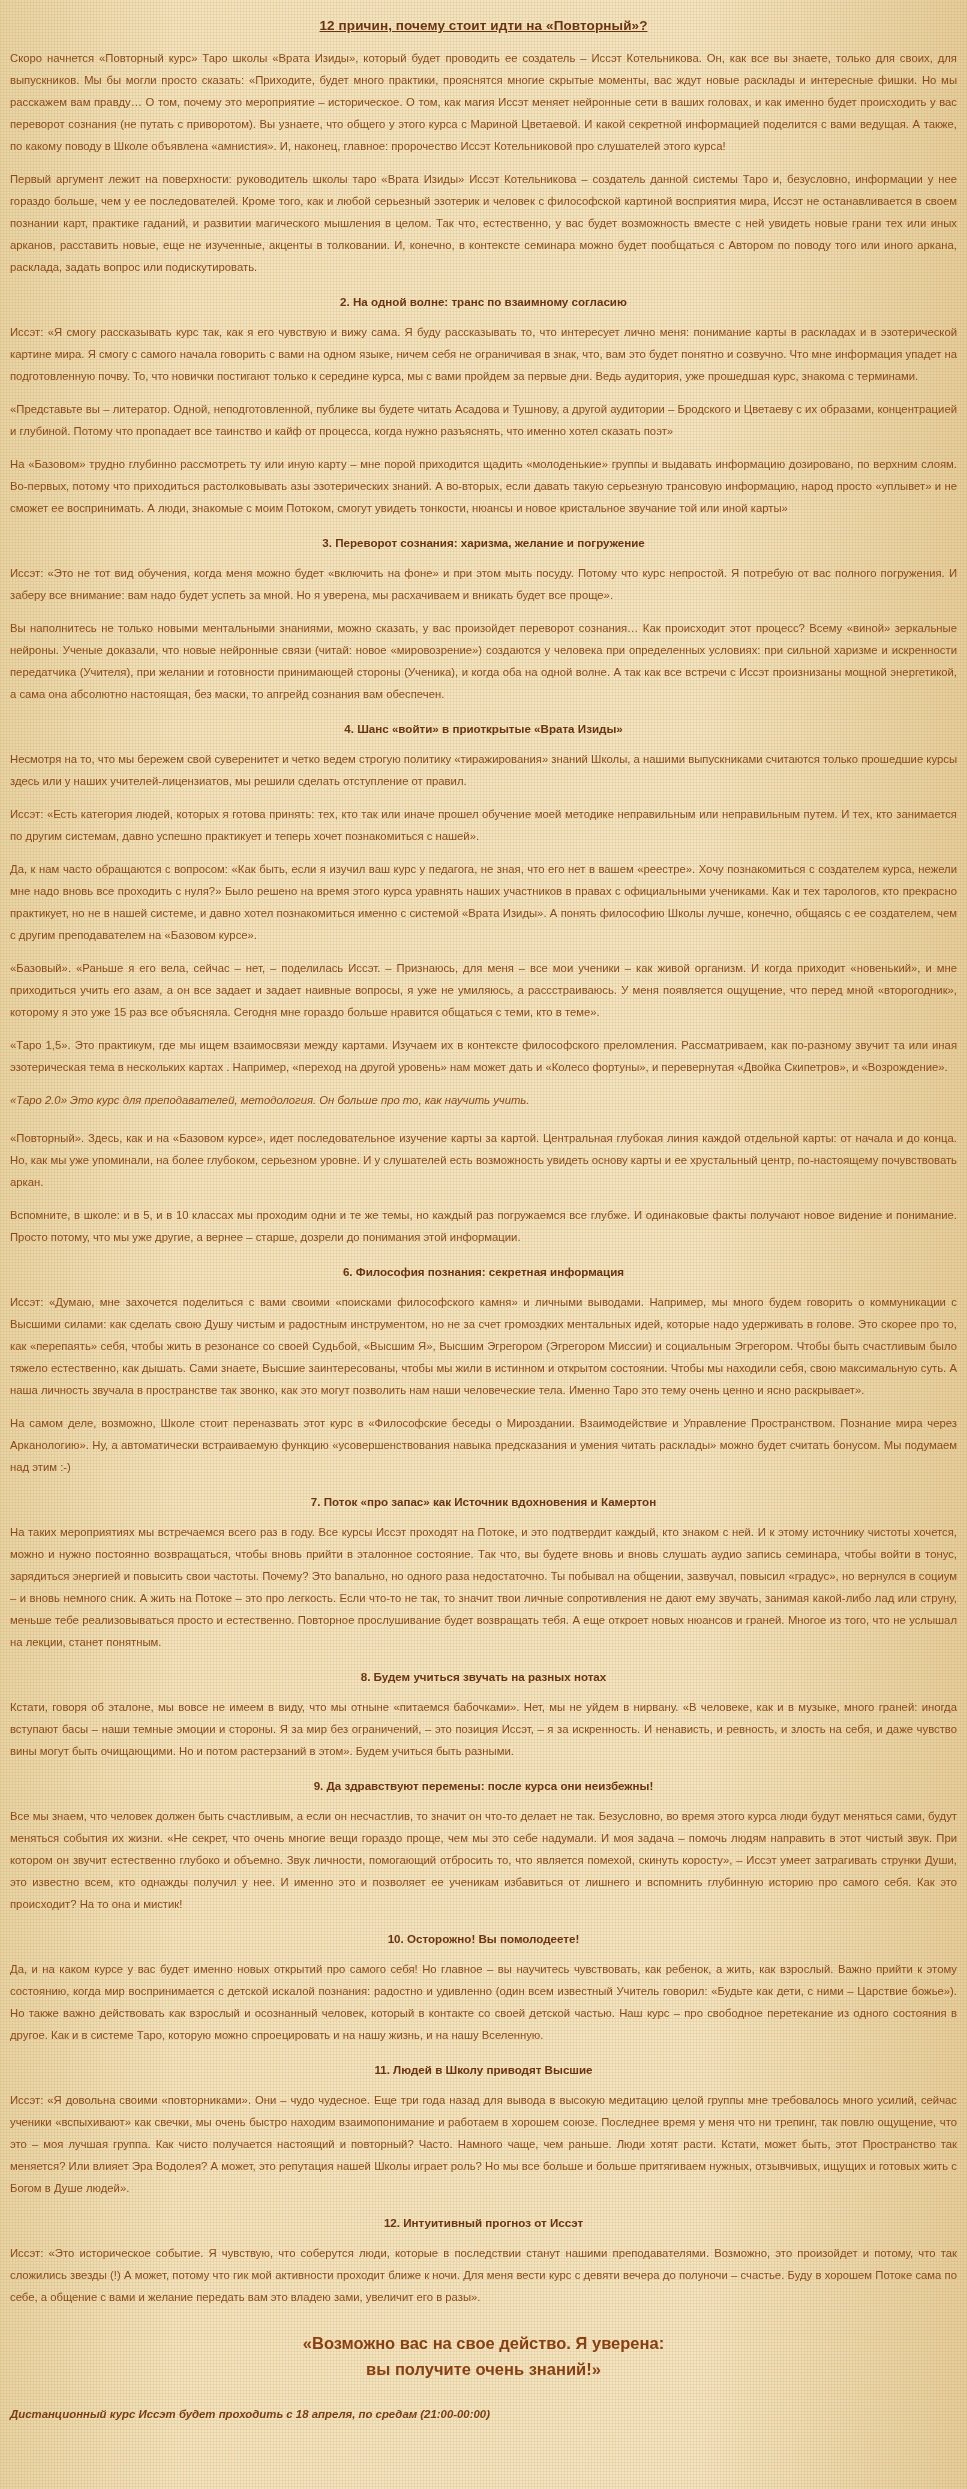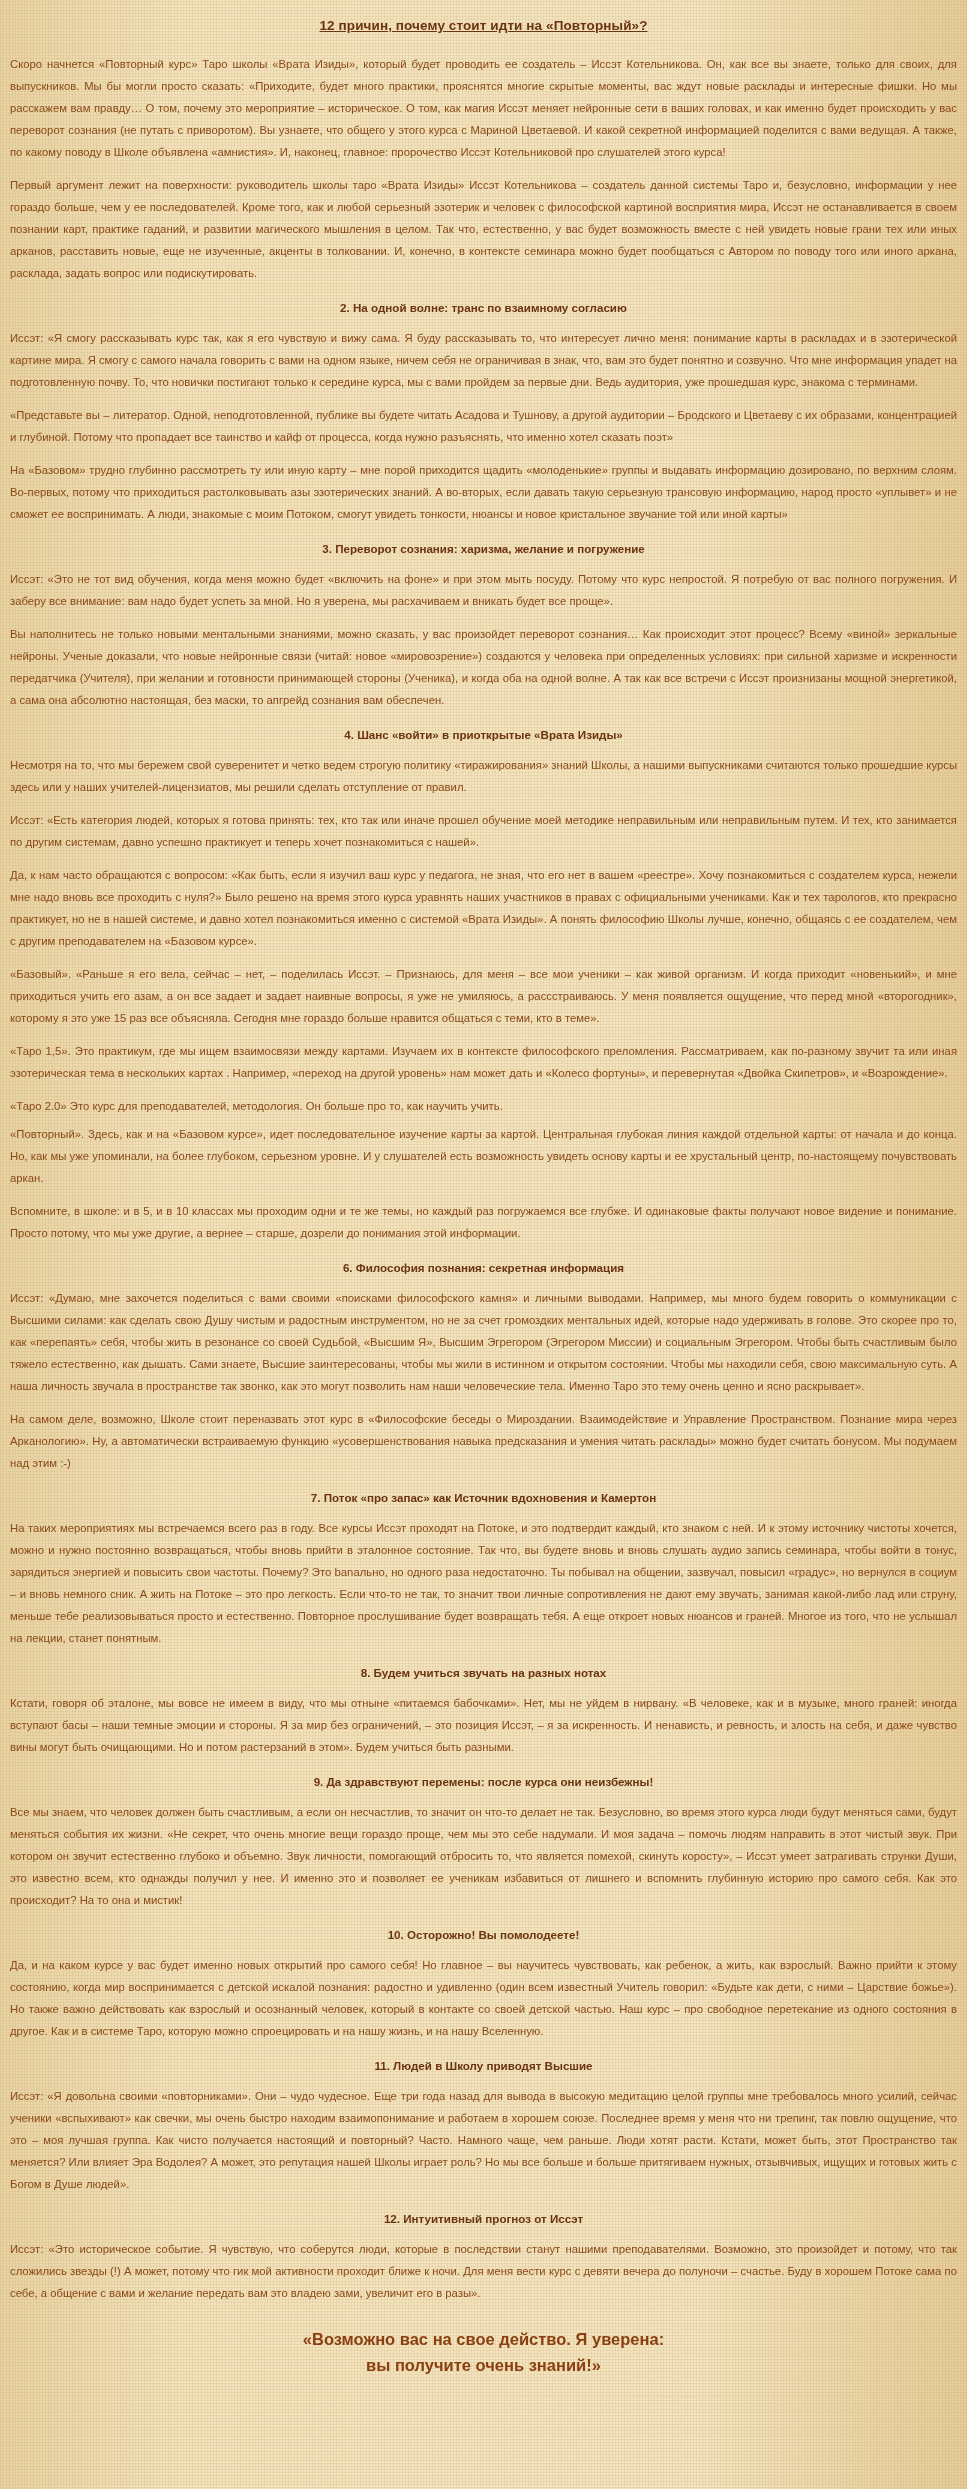--- a/index.html
+++ b/index.html
@@ -19,31 +19,31 @@
     width:967px;
     box-sizing:border-box;
     padding:14px 10px 10px 10px;
   }
   .doc-title{
     text-align:center;
     font-size:13.5px;
     font-weight:bold;
     color:#6b3410;
     text-decoration:underline;
-    margin:4px 0 20px 0;
+    margin:4px 0 14px 0;
     letter-spacing:0.1px;
   }
   p{
     margin:0 0 11px 0;
     font-size:11.3px;
     line-height:22px;
     text-align:justify;
     color:#8a4a18;
   }
-  p.tight{margin-bottom:6px;}
+  p.tight{margin-bottom:16px;font-style:italic;}
   h2.section{
     text-align:center;
     font-size:11.6px;
     font-weight:bold;
     color:#6b3410;
     margin:16px 0 11px 0;
     line-height:16px;
   }
   .cta{
     text-align:center;
@@ -115,14 +115,15 @@
   <p>Иссэт: «Я довольна своими «повторниками». Они – чудо чудесное. Еще три года назад для вывода в высокую медитацию целой группы мне требовалось много усилий, сейчас ученики «вспыхивают» как свечки, мы очень быстро находим взаимопонимание и работаем в хорошем союзе. Последнее время у меня что ни трепинг, так повлю ощущение, что это – моя лучшая группа. Как чисто получается настоящий и повторный? Часто. Намного чаще, чем раньше. Люди хотят расти. Кстати, может быть, этот Пространство так меняется? Или влияет Эра Водолея? А может, это репутация нашей Школы играет роль? Но мы все больше и больше притягиваем нужных, отзывчивых, ищущих и готовых жить с Богом в Душе людей».</p>
 
   <h2 class="section">12. Интуитивный прогноз от Иссэт</h2>
   <p>Иссэт: «Это историческое событие. Я чувствую, что соберутся люди, которые в последствии станут нашими преподавателями. Возможно, это произойдет и потому, что так сложились звезды (!) А может, потому что гик мой активности проходит ближе к ночи. Для меня вести курс с девяти вечера до полуночи – счастье. Буду в хорошем Потоке сама по себе, а общение с вами и желание передать вам это владею зами, увеличит его в разы».</p>
 
   <div class="cta">
     <div>«Возможно вас на свое действо. Я уверена:</div>
     <div>вы получите очень знаний!»</div>
   </div>
 
+  <div class="footer-note">Дистанционный курс Иссэт будет проходить с 18 апреля, по средам (21:00-00:00)</div>
 
 </div>
 
 </body></html>

